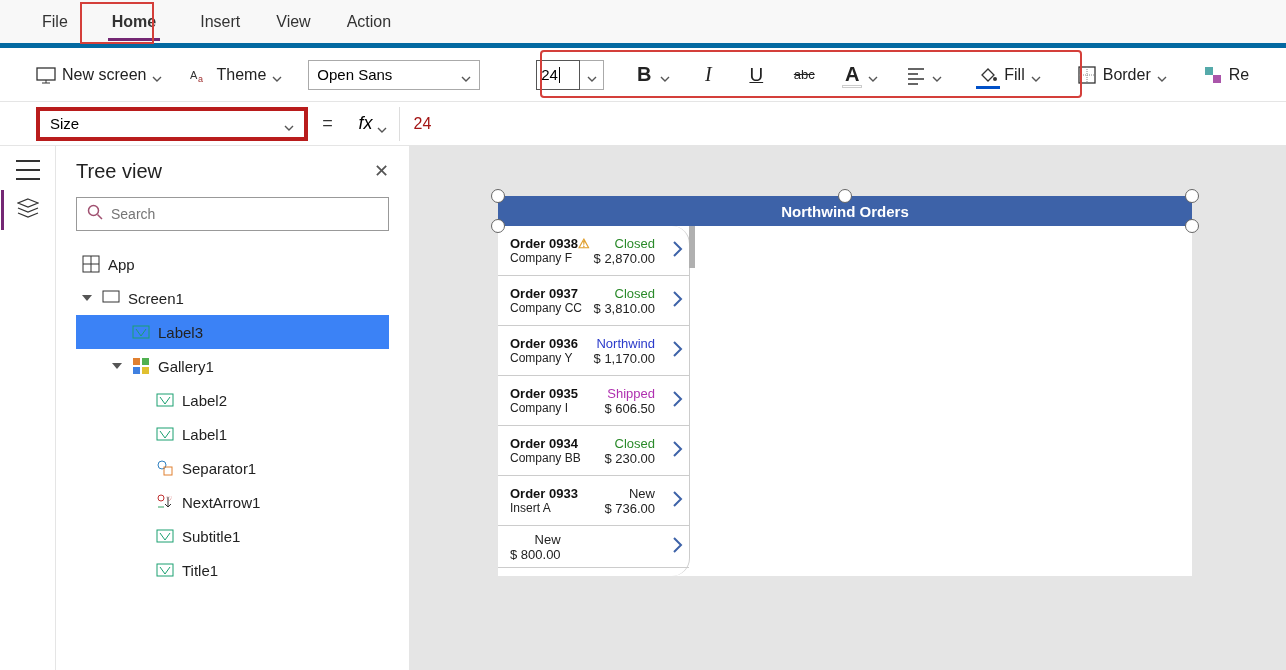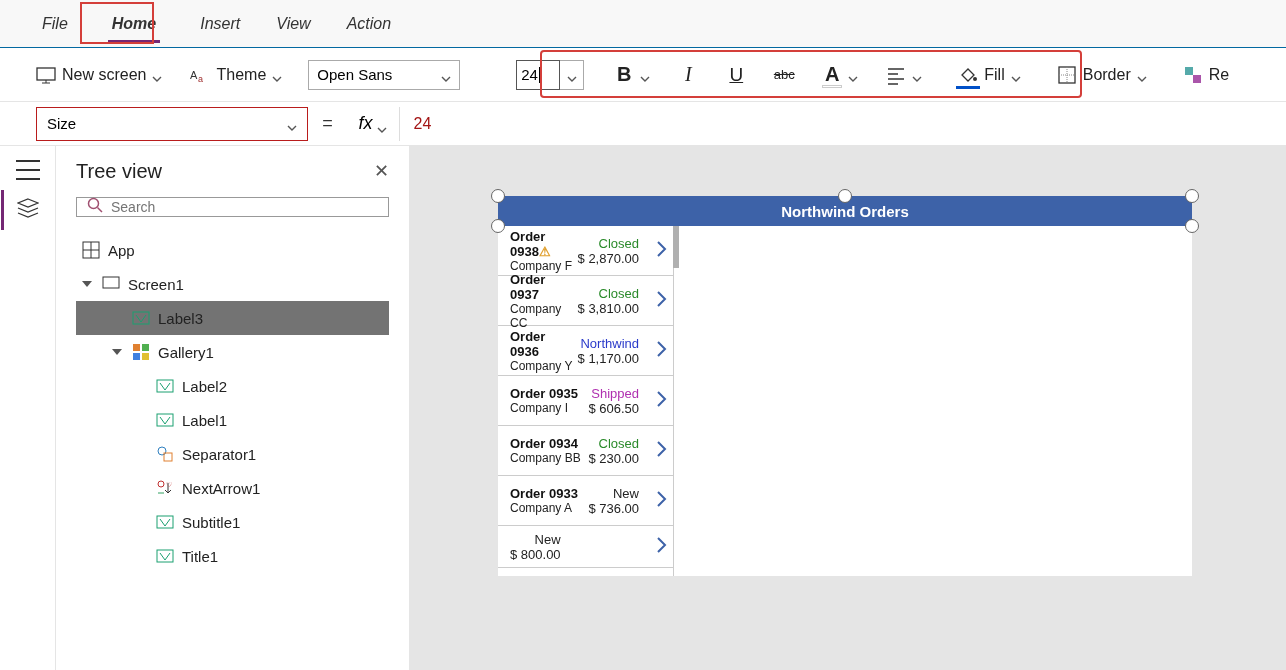--- a/index.html
+++ b/index.html
@@ -1,73 +1,73 @@
 <!DOCTYPE html>
 <html><head>
 <meta charset="utf-8">
 <style>
 * { box-sizing: border-box; margin: 0; padding: 0; font-family: "Segoe UI", Arial, sans-serif; }
 body { background: #fff; width: 1286px; height: 670px; overflow: hidden; position: relative; }
 
 
-.menubar { height: 48px; display: flex; align-items: center; padding-left: 36px; background: #f8f8f8; border-bottom: 1px solid #0369a1; gap: 24px; font-style: italic; }
+.menubar { height: 48px; display: flex; align-items: center; padding-left: 36px; background: #f8f8f8; border-bottom: 5px solid #0369a1; gap: 24px; }
 .menubar-item { font-size: 16px; color: #333; cursor: pointer; padding: 4px 6px; }
 .menubar-tab { position: relative; padding: 8px 14px; }
 .menubar-tab.active { font-weight: 600; }
 .menubar-tab.active::after { content: ""; position: absolute; bottom: -2px; left: 10px; right: 10px; height: 3px; background: #742774; }
 .home-highlight { border: 2px solid #d43f3a; position: absolute; top: 2px; left: 80px; width: 74px; height: 42px; pointer-events: none; }
 
 
 .ribbon { height: 54px; display: flex; align-items: center; padding: 0 34px; background: #fff; border-bottom: 1px solid #e5e5e5; gap: 14px; position: relative; }
 .btn { display: inline-flex; align-items: center; gap: 6px; cursor: pointer; font-size: 16px; color: #222; padding: 4px 2px; }
 .chevron { width: 10px; height: 10px; display: inline-block; }
 .chevron svg { width: 10px; height: 10px; }
-.font-select { width: 152px; height: 30px; border: 1px solid #aaa; display: flex; align-items: center; justify-content: space-between; padding: 0 8px; font-size: 15px; }
+.font-select { width: 172px; height: 30px; border: 1px solid #aaa; display: flex; align-items: center; justify-content: space-between; padding: 0 8px; font-size: 15px; }
 .size-input { width: 44px; height: 30px; border: 1px solid #555; display: flex; align-items: center; padding: 0 4px; font-size: 15px; }
 .size-drop { width: 24px; height: 30px; border: 1px solid #aaa; border-left: none; display: flex; align-items: center; justify-content: center; }
 .ribbon-ico { width: 20px; height: 20px; display: inline-flex; align-items: center; justify-content: center; }
 .ribbon-sep-left { margin-left: 10px; }
 .red-box-ribbon { position: absolute; top: 2px; left: 540px; width: 542px; height: 48px; border: 2px solid #d43f3a; border-radius: 4px; pointer-events: none; }
 
 
 .formula-bar { height: 44px; display: flex; align-items: center; border-bottom: 1px solid #e5e5e5; padding: 0 0 0 36px; }
-.prop-select { width: 272px; height: 34px; border: 1px solid #b91c1c; display: flex; align-items: center; justify-content: space-between; padding: 0 10px; font-size: 15px; }
+.prop-select { width: 272px; height: 34px; border: 4px solid #b91c1c; display: flex; align-items: center; justify-content: space-between; padding: 0 10px; font-size: 15px; }
 .eq { margin: 0 14px; font-size: 18px; color: #333; font-style: italic; }
 .fx { display: flex; align-items: center; gap: 4px; font-style: italic; font-size: 18px; font-family: "Times New Roman", serif; padding: 0 12px; height: 34px; border-right: 1px solid #ddd; }
 .formula-val { margin-left: 14px; font-size: 16px; color: #a31515; }
 
 
 .main { display: flex; height: calc(100% - 146px); }
 .left-rail { width: 56px; background: #fff; border-right: 1px solid #e5e5e5; display: flex; flex-direction: column; align-items: center; padding-top: 14px; gap: 18px; }
 .rail-btn { width: 24px; height: 20px; display: flex; flex-direction: column; justify-content: space-between; cursor: pointer; }
 .rail-btn span { height: 2px; background: #333; }
 .rail-layers { position: relative; }
 .rail-layers::before { content: ""; position: absolute; left: -16px; top: -8px; bottom: -8px; width: 3px; background: #742774; }
 
 
 .tree-panel { width: 354px; background: #fff; border-right: 1px solid #e5e5e5; padding: 14px 20px; }
 .tree-header { display: flex; justify-content: space-between; margin-bottom: 14px; }
 .tree-title { font-size: 20px; color: #222; }
-.search-box { height: 20px; border: 1px solid #999; display: flex; align-items: center; padding: 0 10px; gap: 8px; margin-bottom: 16px; }
+.search-box { height: 34px; border: 1px solid #999; display: flex; align-items: center; padding: 0 10px; gap: 8px; margin-bottom: 16px; }
 .search-box input { border: none; outline: none; font-size: 14px; flex: 1; color: #666; }
 .tree-item { display: flex; align-items: center; gap: 8px; font-size: 15px; color: #222; padding: 8px 0 8px 6px; cursor: pointer; }
 .tree-item.indent1 { padding-left: 24px; }
 .tree-item.indent2 { padding-left: 56px; }
 .tree-item.indent3 { padding-left: 80px; }
-.tree-item.selected { background: #737373; }
+.tree-item.selected { background: #3b82f6; }
 .expand-tri { width: 0; height: 0; border-left: 5px solid transparent; border-right: 5px solid transparent; border-top: 6px solid #555; margin-right: 2px; }
 .ico { width: 18px; height: 18px; display: inline-flex; align-items: center; justify-content: center; }
 
 
 .canvas { flex: 1; background: #e5e5e5; position: relative; }
 .app-screen { position: absolute; left: 88px; top: 50px; width: 694px; height: 380px; background: #fff; }
 .title-bar { height: 30px; background: #3b5998; background: #3d62a8; display: flex; align-items: center; justify-content: center; color: #fff; font-weight: 700; font-size: 15px; position: relative; }
 .sel-handle { width: 14px; height: 14px; border: 1px solid #666; background: #fff; border-radius: 50%; position: absolute; }
 
-.orders-list { width: 176px; border-right: 1px solid #ccc; position: relative; }
+.orders-list { width: 192px; border-right: 1px solid #ccc; position: relative; border-radius: 18px; }
 .order-row { height: 50px; border-bottom: 1px solid #ccc; padding: 6px 12px; position: relative; display: flex; align-items: center; }
 .order-left { flex: 1; }
 .order-right { text-align: right; margin-right: 22px; }
 .order-num { font-size: 13px; font-weight: 700; color: #111; }
 .order-co { font-size: 12px; color: #222; }
 .order-status { font-size: 13px; }
 .order-amt { font-size: 13px; color: #222; }
 .status-closed { color: #2a8a2a; }
 .status-invoiced { color: #2a3aca; }
 .status-shipped { color: #b030b0; }
@@ -445,21 +445,21 @@
     </div>
     <div class="arrow-btn">
       <svg width="14" height="20" viewBox="0 0 14 20">
                   <path d="M3 3 L10 10 L3 17" fill="none" stroke="#3d62a8" stroke-width="2"></path>
                 </svg>
     </div>
             </div>
             <div class="order-row">
     <div class="order-left">
       <div class="order-num">Order 0933</div>
-      <div class="order-co">Company A</div>
+      <div class="order-co">Insert A</div>
     </div>
     <div class="order-right">
       <div class="order-status status-new">New</div>
       <div class="order-amt">$ 736.00</div>
     </div>
     <div class="arrow-btn">
       <svg width="14" height="20" viewBox="0 0 14 20">
                   <path d="M3 3 L10 10 L3 17" fill="none" stroke="#3d62a8" stroke-width="2"></path>
                 </svg>
     </div>

